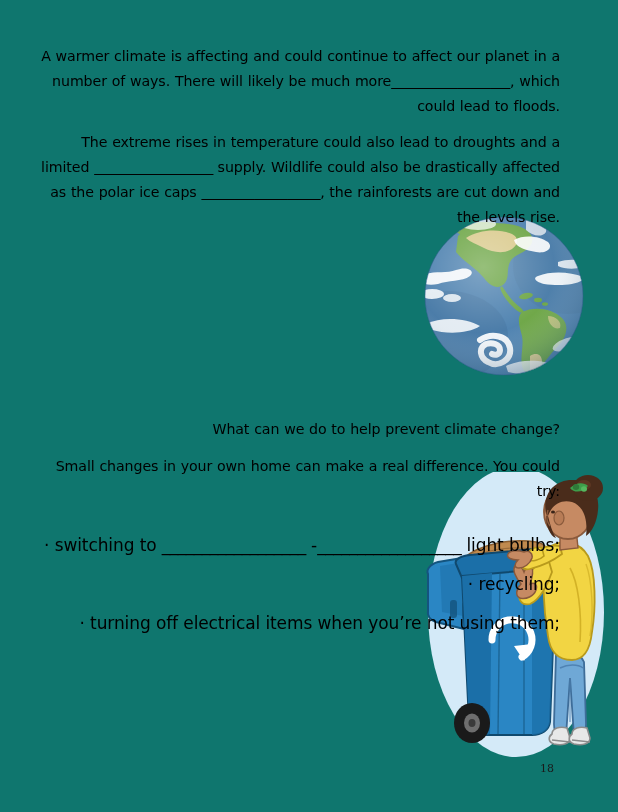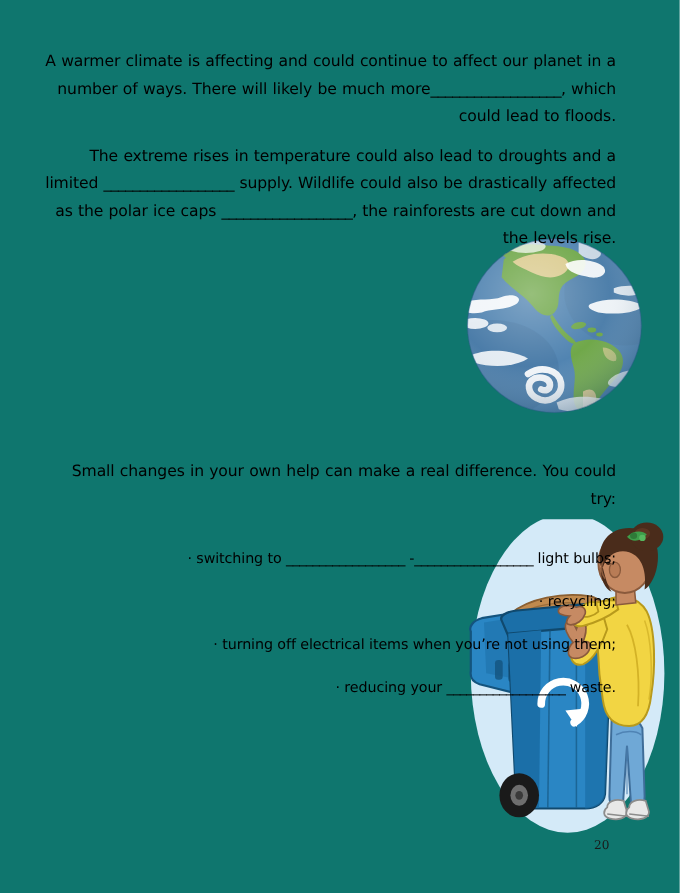--- a/index.html
+++ b/index.html
@@ -32,21 +32,21 @@
     font-size: 14.2px;
     line-height: 25px;
     color: #000000;
     margin: 0 0 11px 0;
     letter-spacing: -0.1px;
     word-spacing: 0.4px;
   }
   .q-line { margin-bottom: 12px; }
   .bullet-line {
     font-family: "DejaVu Sans", sans-serif;
-    font-size: 13px;
+    font-size: 17px;
     line-height: 25px;
     color: #000;
     margin: 0 0 14px 0;
     letter-spacing: -0.1px;
   }
   .blank {
     letter-spacing: -0.5px;
   }
   .spacer-globe { height: 176px; }
   .spacer-small { height: 18px; }
@@ -261,31 +261,31 @@
   </div>
 
   <div class="text-layer">
 
     <p class="para"><span>A warmer climate is affecting and could continue to affect our planet in a number of ways. There will likely be much more</span><span class="blank">__________________</span><span>, which could lead to floods.</span></p>
 
     <p class="para"><span>The extreme rises in temperature could also lead to droughts and a limited </span><span class="blank">__________________</span><span> supply. Wildlife could also be drastically affected as the polar ice caps </span><span class="blank">__________________</span><span>, the rainforests are cut down and the levels rise.</span></p>
 
     <div class="spacer-globe"></div>
 
-
-    <p class="para">Small changes in your own help can make a real difference. You could try:</p>
+    <p class="para q-line">What can we do to help prevent climate change?</p>
+
+    <p class="para">Small changes in your own home can make a real difference. You could try:</p>
 
     <div class="spacer-small"></div>
 
     <p class="bullet-line"><span>·</span><span> switching to </span><span class="blank">__________________</span><span> -</span><span class="blank">__________________</span><span> light bulbs;</span></p>
 
 
     <p class="bullet-line"><span>·</span><span> recycling;</span></p>
 
     <p class="bullet-line"><span>·</span><span> turning off electrical items when you’re not using them;</span></p>
 
-    <p class="bullet-line"><span>·</span><span> reducing your </span><span class="blank">__________________</span><span> waste.</span></p>
 
   </div>
 
-  <div class="page-number">20</div>
+  <div class="page-number">18</div>
 
 </div>
 
 </body></html>

